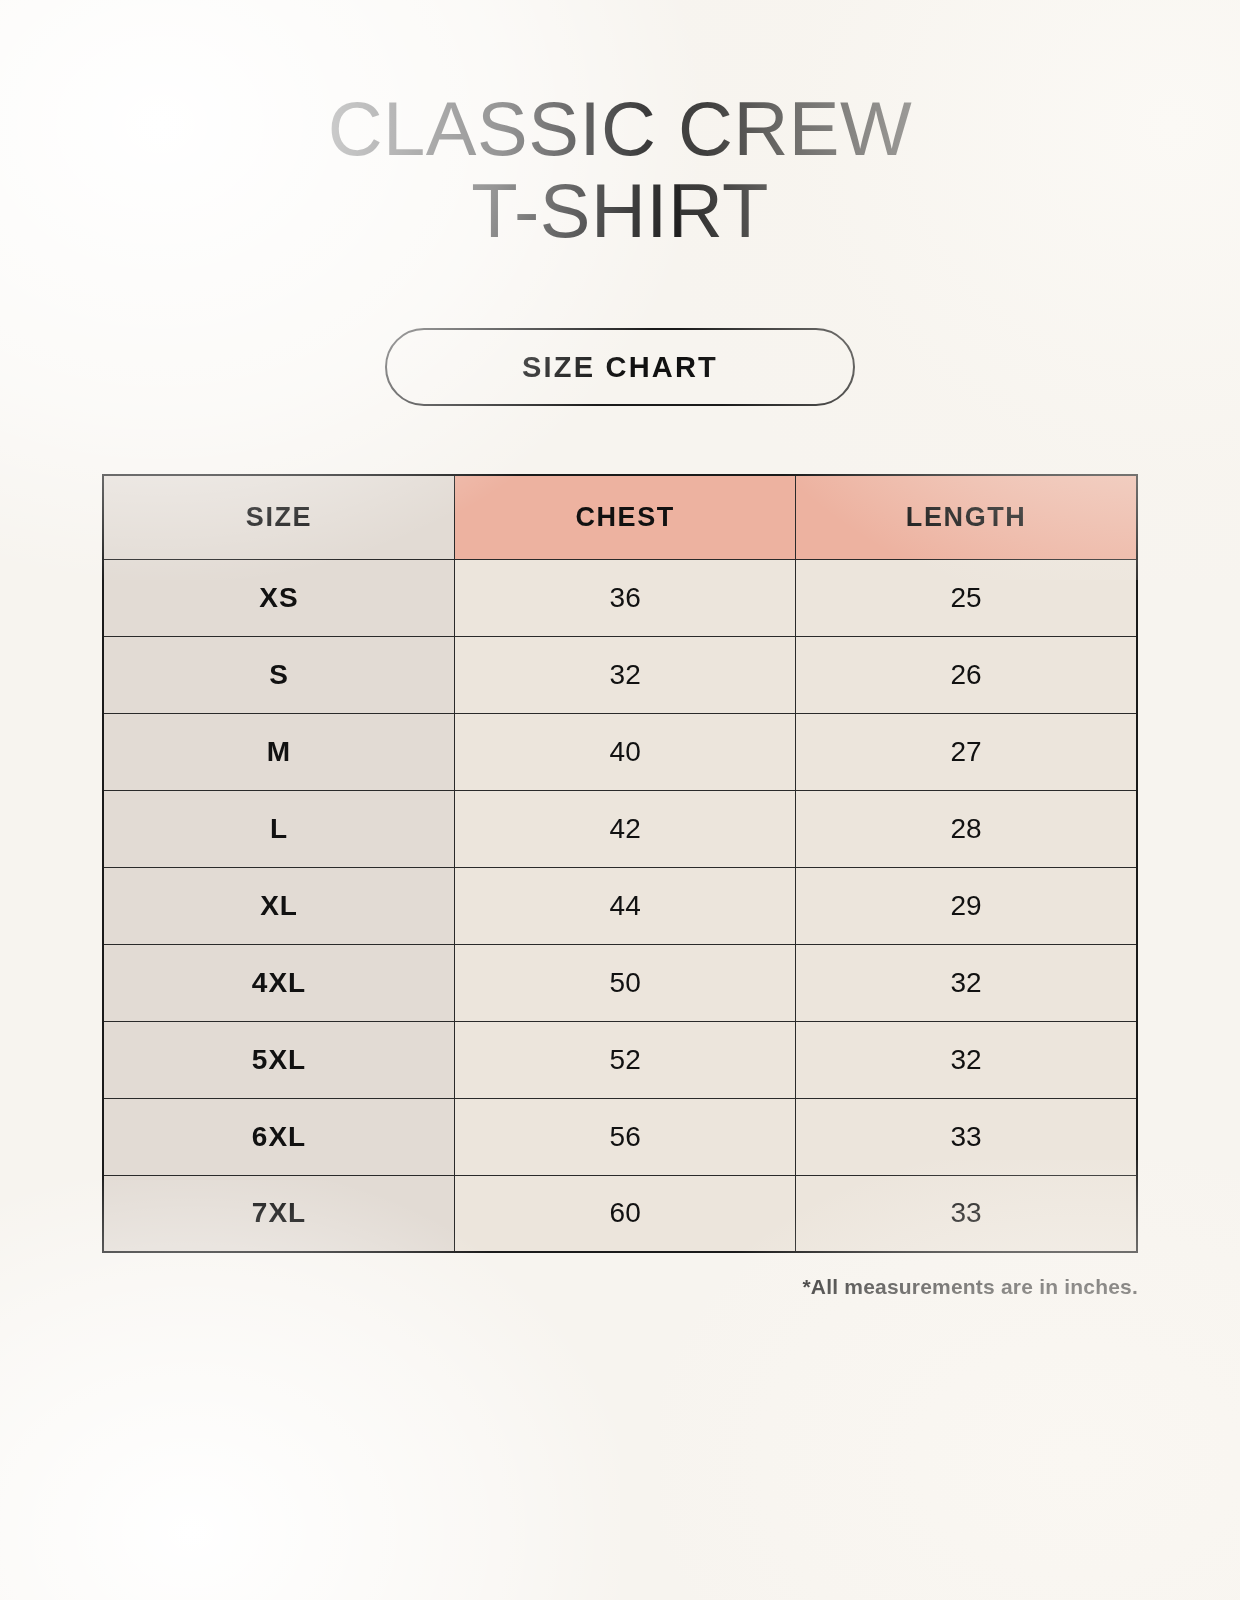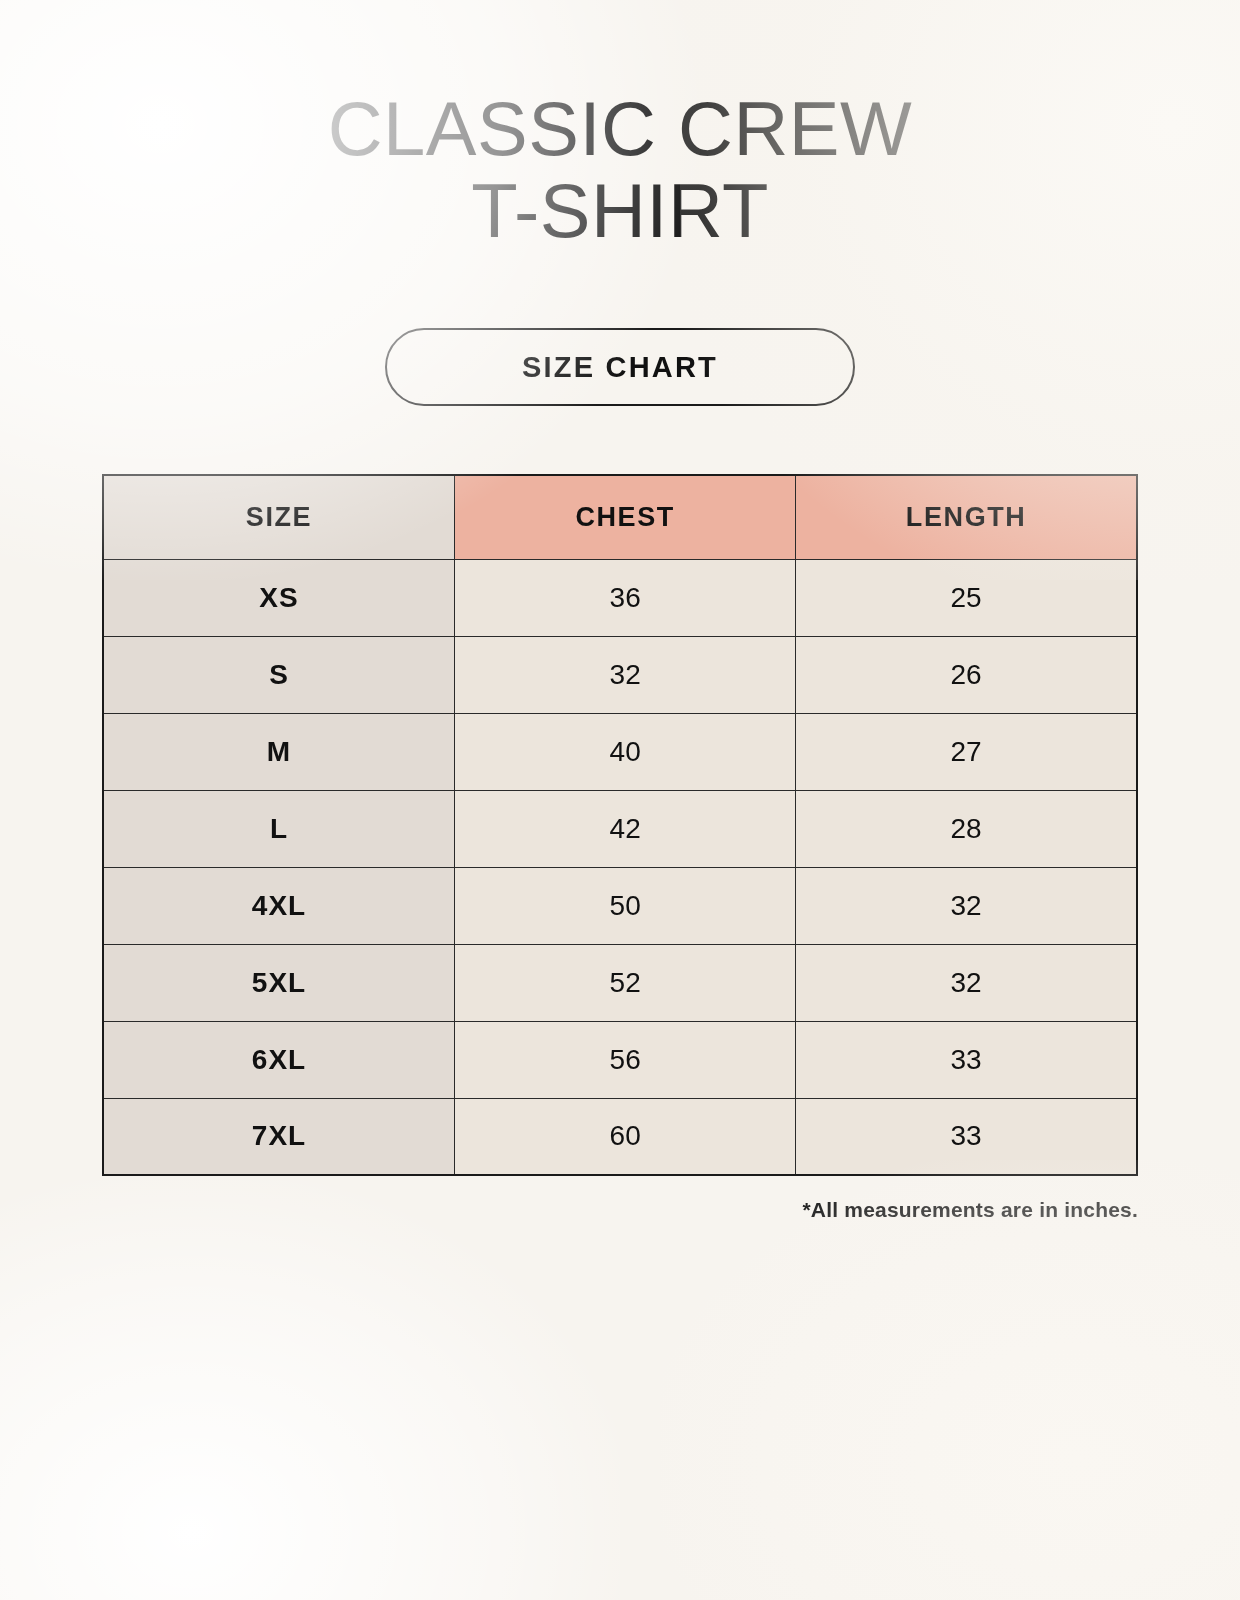--- a/index.html
+++ b/index.html
@@ -185,20 +185,25 @@
             <td class="col-size">M</td>
             <td class="col-value">40</td>
             <td class="col-value">27</td>
           </tr>
           <tr>
             <td class="col-size">L</td>
             <td class="col-value">42</td>
             <td class="col-value">28</td>
           </tr>
           <tr>
+            <td class="col-size">XL</td>
+            <td class="col-value">44</td>
+            <td class="col-value">29</td>
+          </tr>
+          <tr>
             <td class="col-size">4XL</td>
             <td class="col-value">50</td>
             <td class="col-value">32</td>
           </tr>
           <tr>
             <td class="col-size">5XL</td>
             <td class="col-value">52</td>
             <td class="col-value">32</td>
           </tr>
           <tr>

